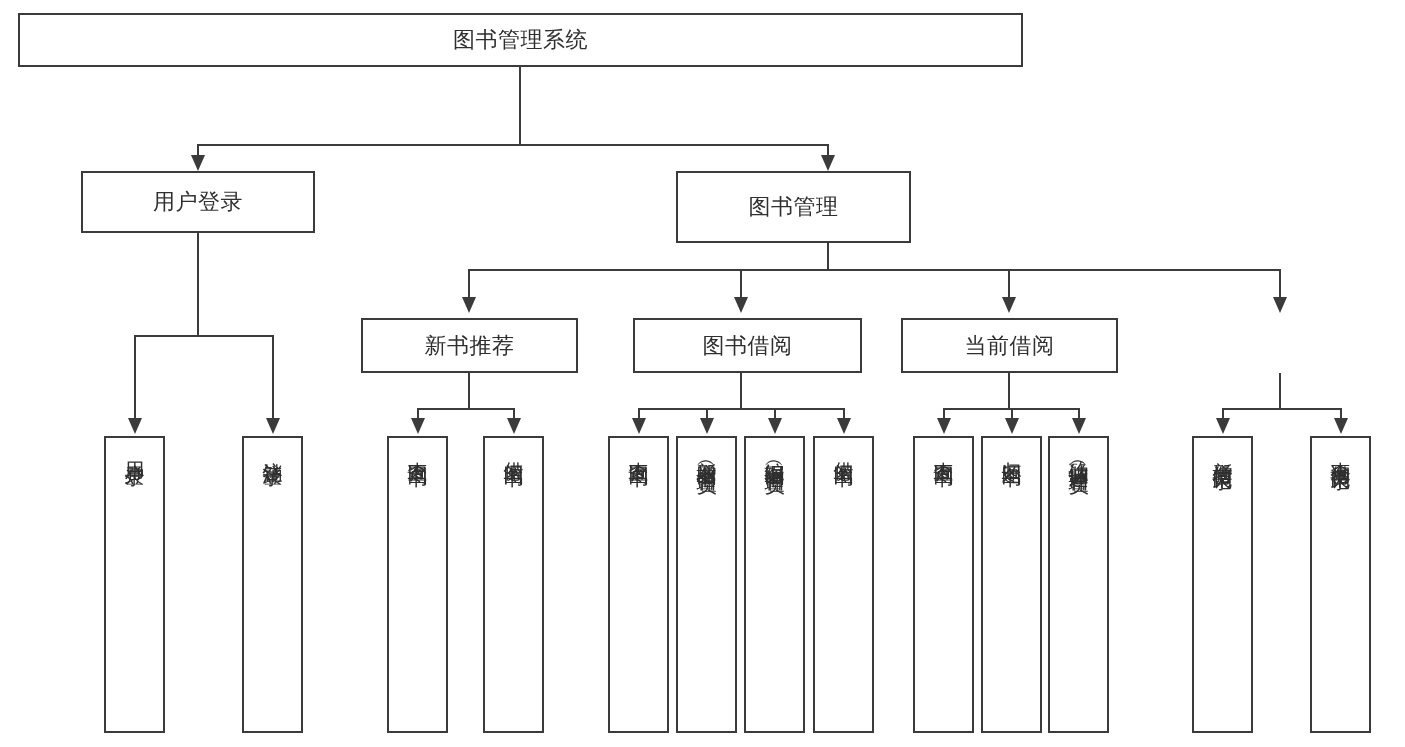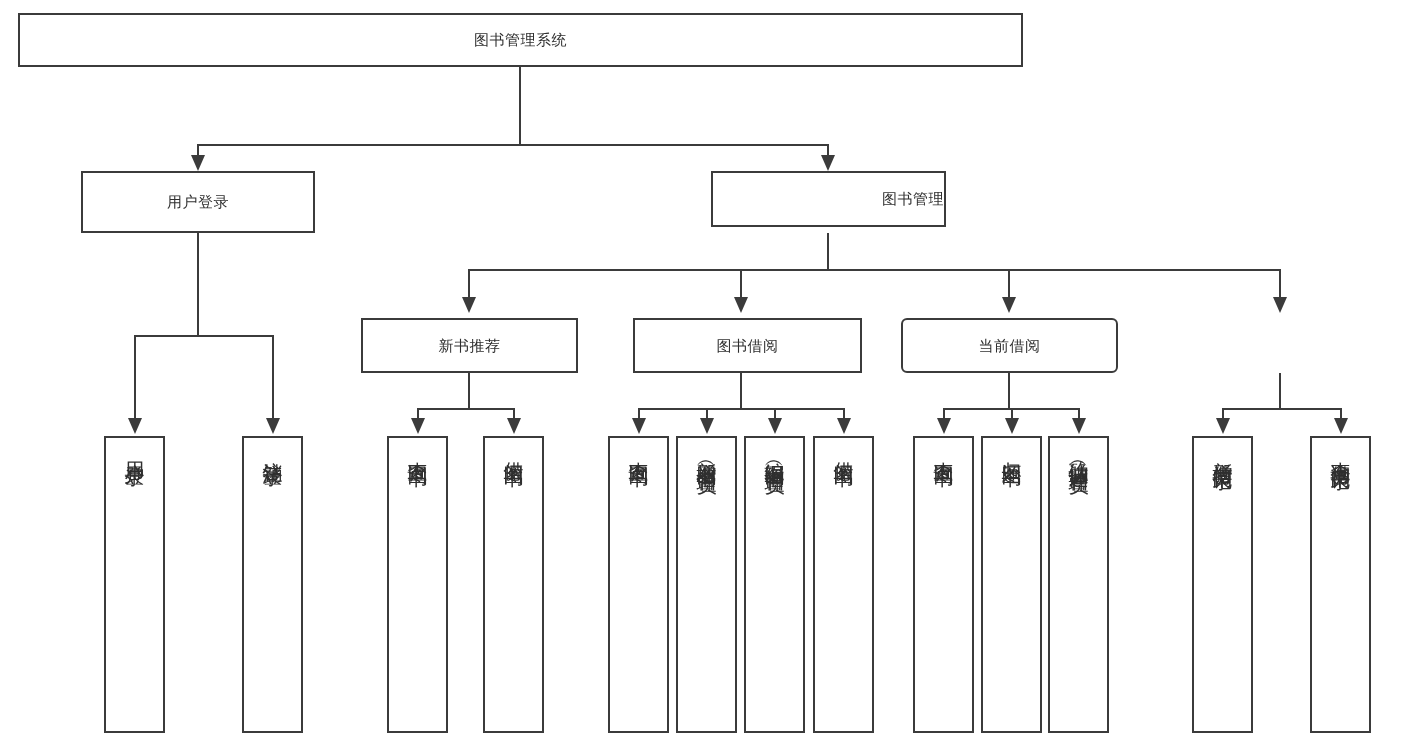--- a/index.html
+++ b/index.html
@@ -28,21 +28,21 @@
     justify-content: center;
     color: #2f2f2f;
   }
   .node .label {
     display: block;
     text-align: center;
     line-height: 1.18;
     color: #2f2f2f;
   }
   .node.horiz .label {
-    font-size: 15px;
+    font-size: 22px;
     letter-spacing: 0.5px;
     white-space: nowrap;
   }
   
   .node.vert {
     align-items: flex-start;
     padding-top: 8px;
   }
   .node.vert .label {
     writing-mode: vertical-rl;
@@ -142,31 +142,31 @@
   <div class="edge v" style="left:1340px; top:408px; height:13px;"></div>
   <div class="arrow" style="left:1334px; top:418px;"></div>
 
   <div class="node horiz" style="left:18px; top:13px; width:1005px; height:54px;">
     <span class="label">图书管理系统</span>
   </div>
 
   <div class="node horiz" style="left:81px; top:171px; width:234px; height:62px;">
     <span class="label">用户登录</span>
   </div>
-  <div class="node horiz" style="left:711px; top:171px; width:235px; height:56px;justify-content:flex-end;">
+  <div class="node horiz" style="left:676px; top:171px; width:235px; height:72px;">
     <span class="label">图书管理</span>
   </div>
 
   <div class="node horiz" style="left:361px; top:318px; width:217px; height:55px;">
     <span class="label">新书推荐</span>
   </div>
   <div class="node horiz" style="left:633px; top:318px; width:229px; height:55px;">
     <span class="label">图书借阅</span>
   </div>
-  <div class="node horiz" style="left:901px; top:318px; width:217px; height:55px;border-radius:6px;">
+  <div class="node horiz" style="left:901px; top:318px; width:217px; height:55px;">
     <span class="label">当前借阅</span>
   </div>
 
   <div class="node vert" style="left:104px; top:436px; width:61px; height:297px;">
     <span class="label">用户登录</span>
   </div>
   <div class="node vert" style="left:242px; top:436px; width:61px; height:297px;">
     <span class="label">注销登录</span>
   </div>
   <div class="node vert" style="left:387px; top:436px; width:61px; height:297px;">

